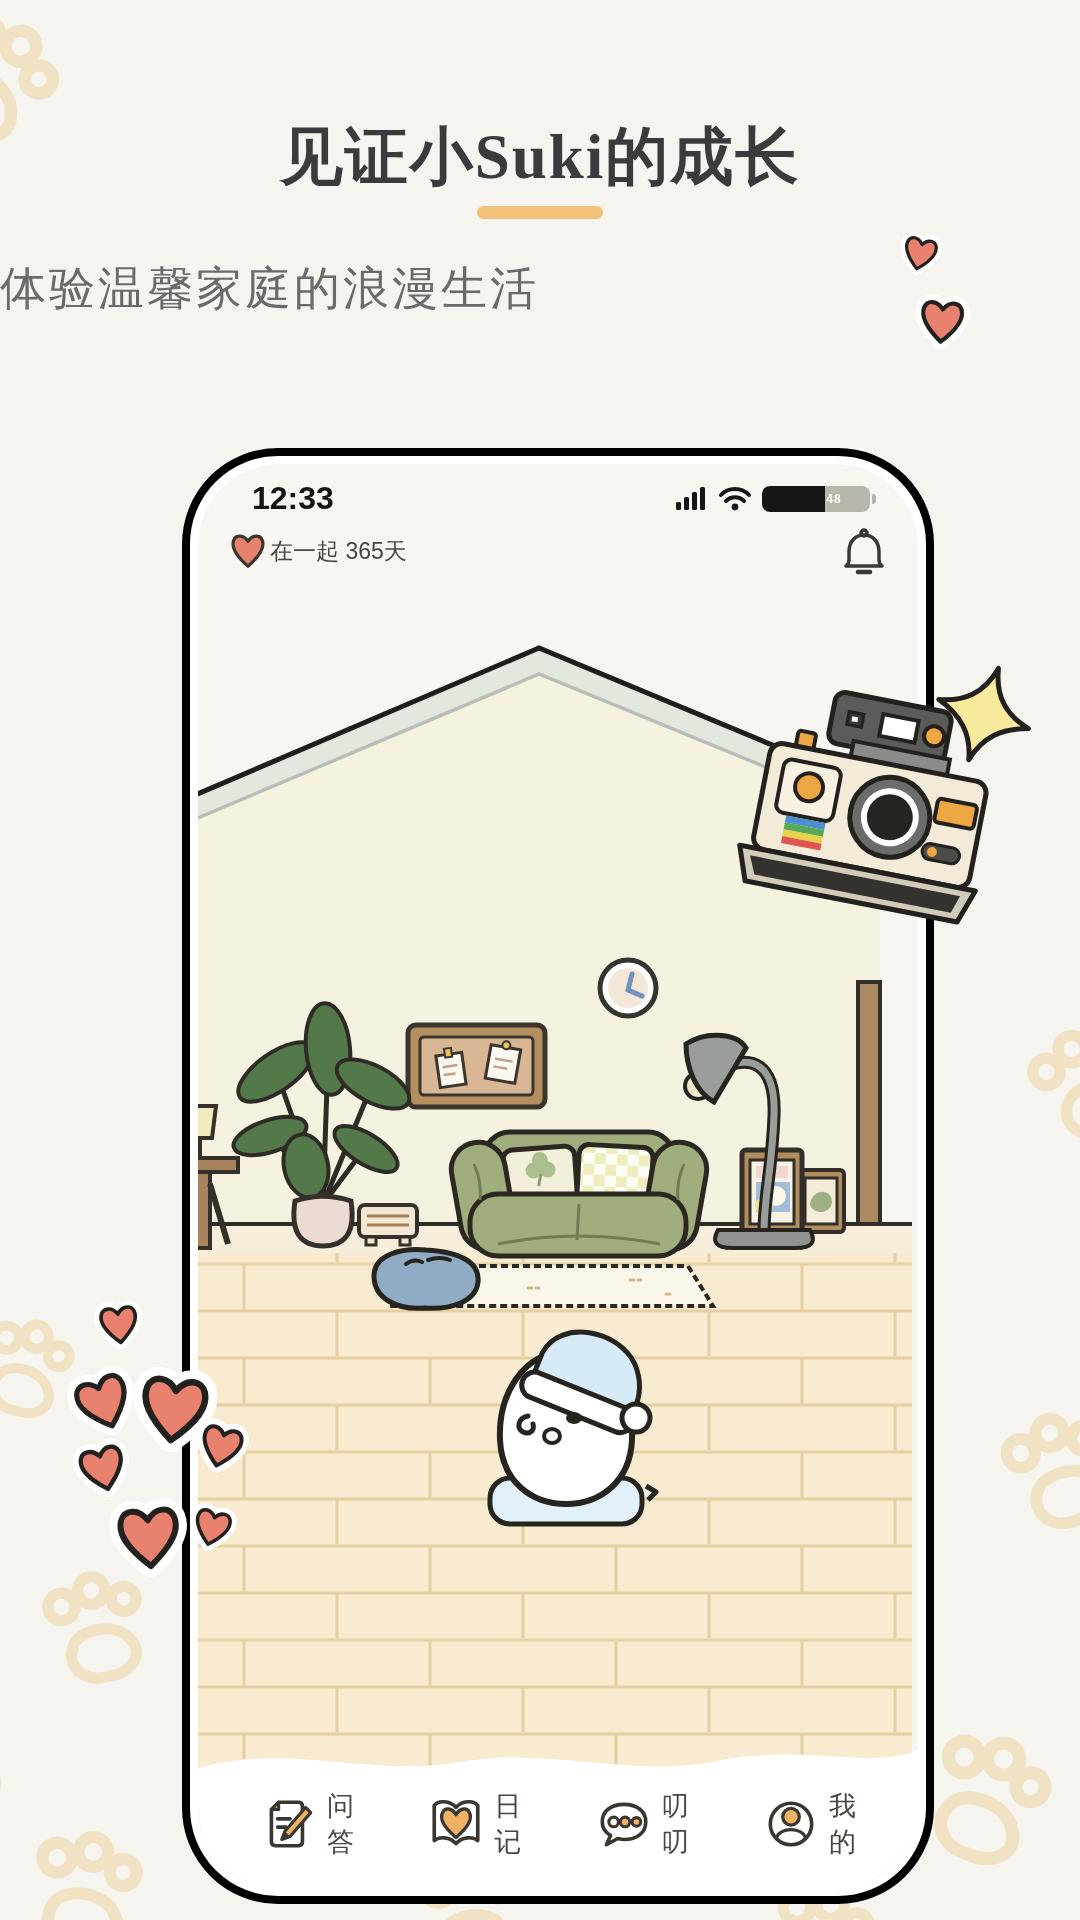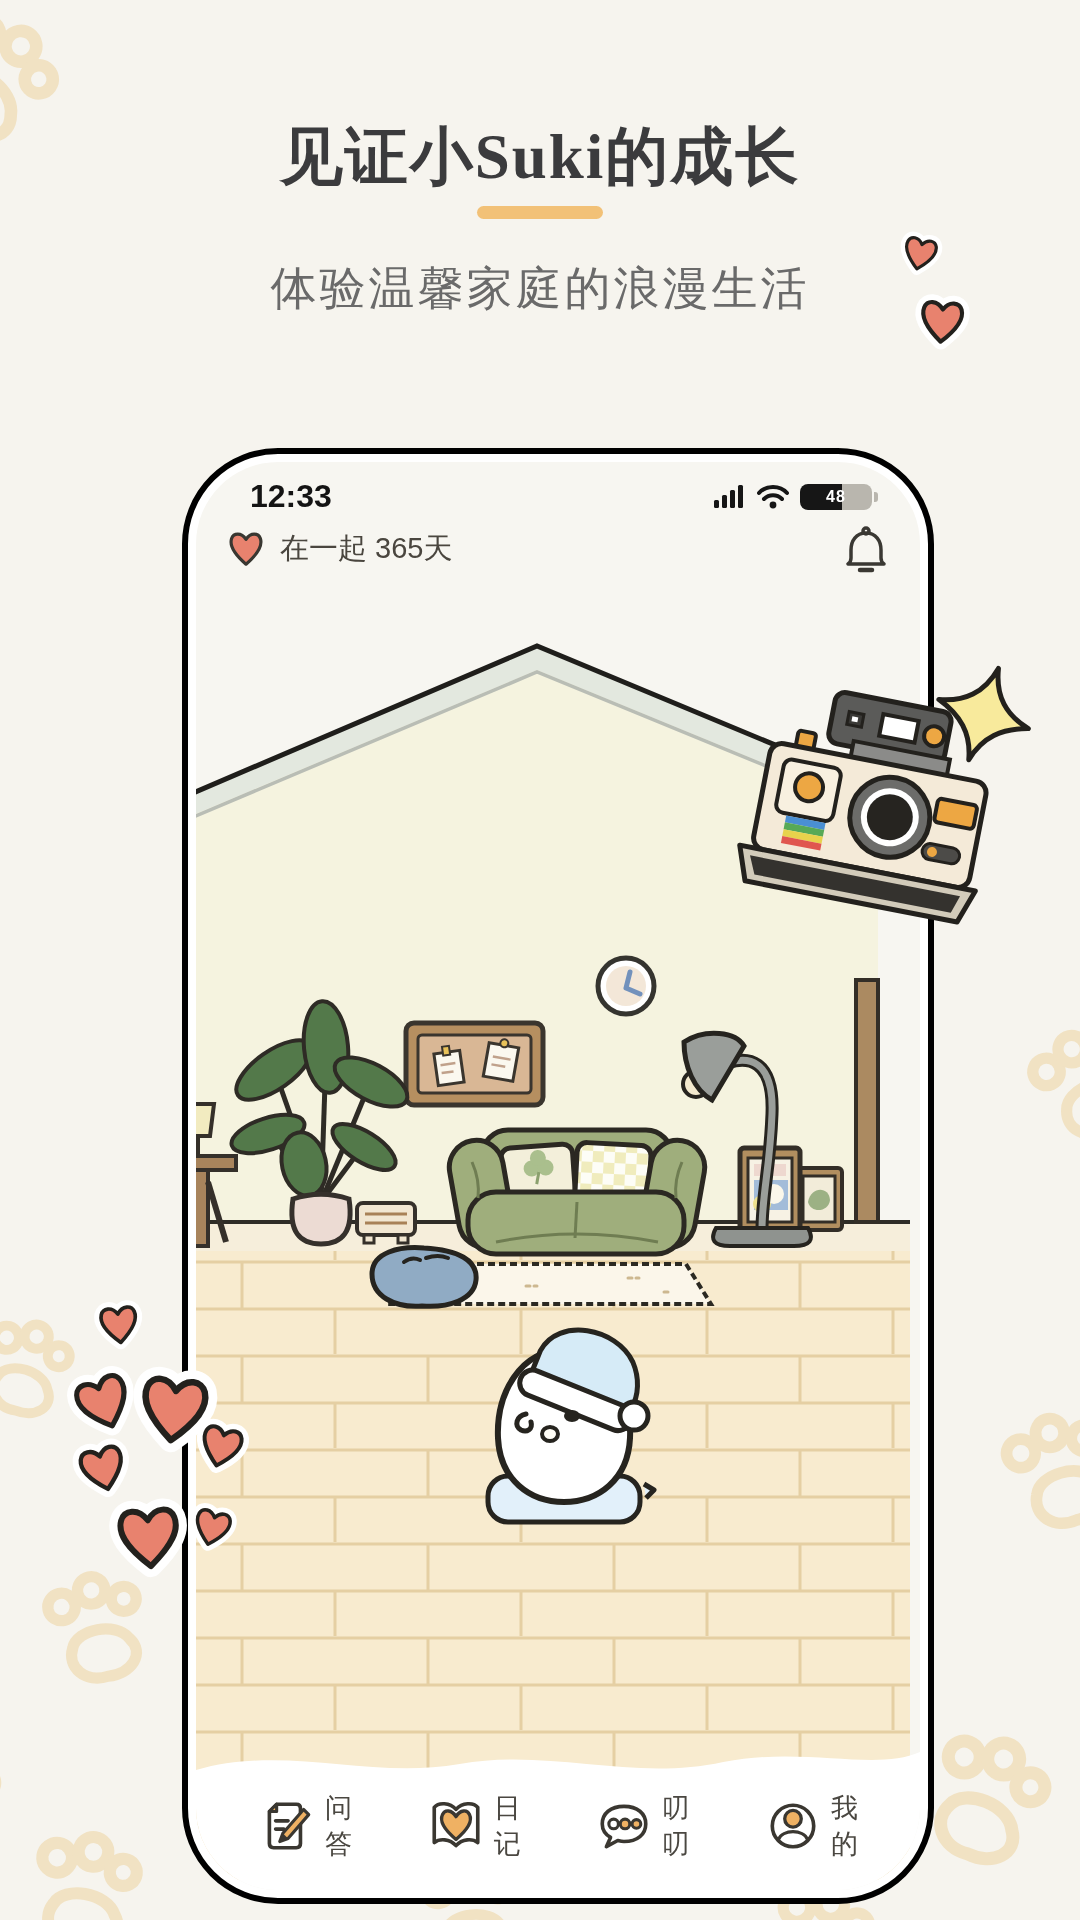--- a/index.html
+++ b/index.html
@@ -5,40 +5,40 @@
   html,body{margin:0;padding:0;}
   body{width:1080px;height:1920px;position:relative;overflow:hidden;
        background:#f6f4ee;font-family:"Liberation Sans","DejaVu Sans",sans-serif;}
   .abs{position:absolute;}
   
   .hero-title{position:absolute;top:82px;left:0;width:100%;text-align:center;
      font-family:"Liberation Serif","DejaVu Serif",serif;font-weight:700;
      font-size:63px;color:#3b3b3d;letter-spacing:2px;z-index:1;margin-top:32px;}
   .hero-underline{position:absolute;top:206px;left:50%;transform:translateX(-50%);
      width:126px;height:13px;border-radius:7px;background:#f2c177;z-index:1;}
-  .hero-subtitle{position:absolute;top:258px;left:0;width:100%;text-align:center;
+  .hero-subtitle{position:absolute;top:258px;left:0;width:100%;text-align:left;
      font-family:"Liberation Serif","DejaVu Serif",serif;font-weight:400;
      font-size:46px;color:#6a6a6a;letter-spacing:3px;z-index:1;}
   
   .phone{position:absolute;left:182px;top:448px;width:752px;height:1456px;
-     box-sizing:border-box;border:6px solid #000000;border-radius:96px;
+     box-sizing:border-box;border:8px solid #000000;border-radius:96px;
      background:#ffffff;z-index:2;}
   .screen{position:absolute;inset:8px;border-radius:82px;background:#f7f6f1;overflow:hidden;}
   .statusbar{position:absolute;top:16px;left:0;right:0;display:flex;
      justify-content:space-between;align-items:center;padding:0 42px 0 54px;}
   .time{font-size:32px;font-weight:700;color:#141414;}
   .appheader{position:absolute;top:64px;left:0;right:0;display:flex;align-items:center;
      padding:0 34px 0 28px;}
-  .rel-text{margin-left:12px;font-size:29px;color:#4a463f;}
+  .rel-text{font-size:23px;color:#4a463f;}
   .bellwrap{margin-left:auto;}
   .room{position:absolute;top:140px;left:0;width:714px;height:1278px;}
   
   .battery{width:72px;height:26px;border-radius:8px;display:flex;align-items:center;
-     justify-content:center;font-size:16px;font-weight:700;color:#ffffff;
-     background:linear-gradient(to right,#161616 0 58%,#b9b6ae 58% 100%);letter-spacing:1px;}
+     justify-content:center;font-size:12px;font-weight:700;color:#ffffff;
+     background:linear-gradient(to right,#161616 0 58%,#b9b6ae 58% 100%);letter-spacing:1px;padding-left:36px;}
   .batt-nub{width:4px;height:10px;background:#b9b6ae;border-radius:0 3px 3px 0;margin-left:2px;}
   .staticons{display:flex;align-items:center;gap:10px;}
   
   .tabbar{position:absolute;left:0;right:0;bottom:0;height:172px;}
   .tabbar .wave{position:absolute;inset:0;width:100%;height:100%;}
   .tabs{position:absolute;left:0;right:0;bottom:28px;display:flex;
      justify-content:space-between;padding:0 76px 0 62px;}
   .tab{display:flex;flex-direction:row;align-items:center;gap:9px;width:80px;}
   .tab svg{width:58px;height:58px;}
   .tab-label{font-size:27px;color:#4a4741;}

